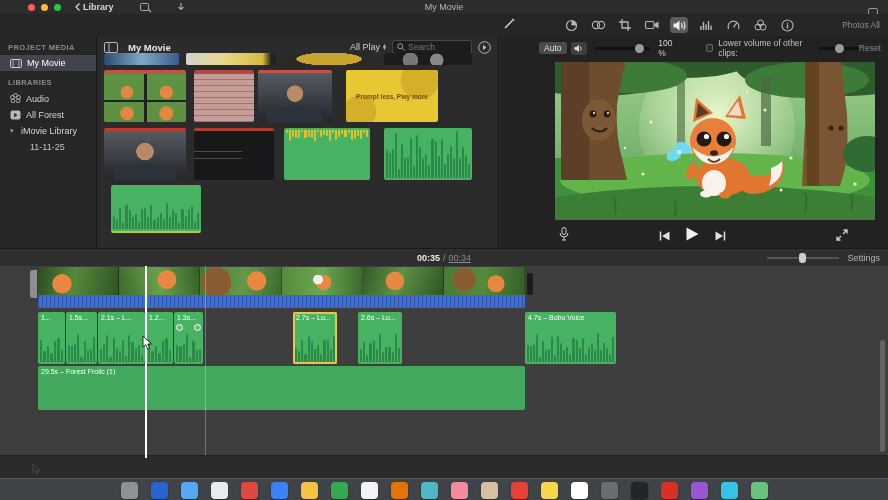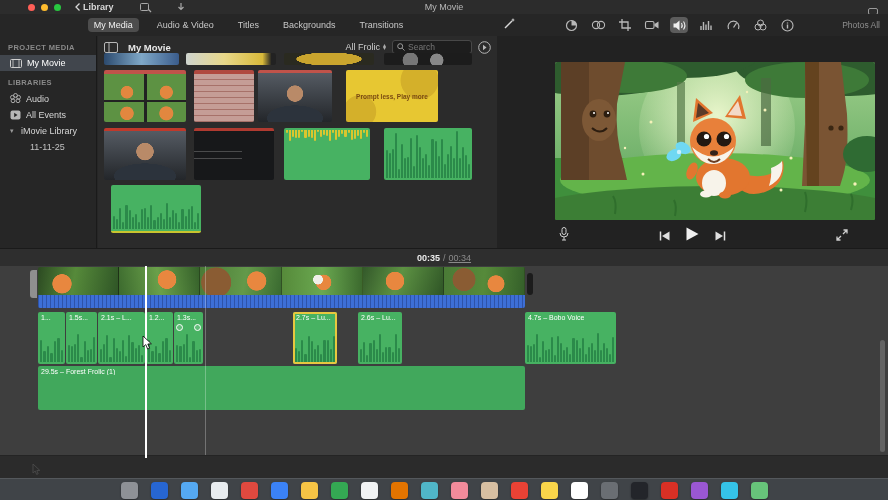--- a/index.html
+++ b/index.html
@@ -169,27 +169,20 @@
         </svg>
     </span>
     <div class="win-title">My Movie</div>
     <span class="tb-right">
       <svg width="10" height="8" viewBox="0 0 10 8">
           <rect x="0.5" y="0.5" width="9" height="6" rx="1.5" fill="none" stroke="#9a9a9a"></rect>
         </svg>
     </span>
   </div>
 
-  <div id="tabrow">
-      <div class="tab active">My Media</div>
-      <div class="tab">Audio &amp; Video</div>
-      <div class="tab">Titles</div>
-      <div class="tab">Backgrounds</div>
-      <div class="tab">Transitions</div>
-    </div>
 
   <div id="adjustbar">
     <span class="wand">
       <svg width="13" height="13" viewBox="0 0 13 13">
           <path d="M2 11 L9 4" stroke="#d8d8d8" stroke-width="1.5"></path>
           <path d="M10 1 l0.6 1.4 L12 3 l-1.4 0.6 L10 5 l-0.6 -1.4 L8 3 l1.4 -0.6 z" fill="#d8d8d8"></path>
         </svg>
     </span>
     <div class="adj-icons">
       <span class="adj-ic">
@@ -270,41 +263,41 @@
             <circle cx="2.4" cy="4.3" r="1.9"></circle>
           </g>
         </svg>
       <span>Audio</span>
     </div>
     <div class="side-item">
       <svg width="11" height="10" viewBox="0 0 11 10">
           <rect x="0.5" y="0.5" width="10" height="9" rx="2" fill="#b8b8b8"></rect>
           <path d="M4.2 2.8 L7.5 5 L4.2 7.2 Z" fill="#262626"></path>
         </svg>
-      <span>All Events</span>
+      <span>All Forest</span>
     </div>
     <div class="side-item">
       <span class="chev">▾</span>
       <span>iMovie Library</span>
     </div>
     <div class="side-item indent">
       <span>11-11-25</span>
     </div>
   </div>
 
   <div id="browser">
     <div id="browser-head">
       <svg width="14" height="11" viewBox="0 0 14 11">
           <rect x="0.5" y="0.5" width="13" height="10" rx="1.5" fill="none" stroke="#b8b8b8"></rect>
           <path d="M5 0.5 V10.5" stroke="#b8b8b8"></path>
         </svg>
       <span class="bh-title">My Movie</span>
       <span class="bh-spacer"></span>
       <span class="bh-filter">
-        <span>All Frolic</span>
+        <span>All Play</span>
         <span class="updn">
             <span>▴</span>
             <span>▾</span>
           </span>
       </span>
       <span class="searchbox">
         <svg width="8" height="8" viewBox="0 0 8 8">
             <circle cx="3.2" cy="3.2" r="2.5" fill="none" stroke="#9a9a9a"></circle>
             <path d="M5.2 5.2 L7.5 7.5" stroke="#9a9a9a"></path>
           </svg>
@@ -422,20 +415,39 @@
           <i style="height:47%"></i>
           <i style="height:74%"></i>
           <i style="height:83%"></i>
           <i style="height:25%"></i>
           <i style="height:57%"></i>
         </div>
     </div>
   </div>
 
   <div id="rightpane">
+    <div id="volrow">
+      <span class="pill" style="margin-left:42px">Auto</span>
+      <span class="spk-btn">
+        <svg width="10" height="9" viewBox="0 0 10 9">
+            <path d="M0.5 3 h2 L5 0.8 v7.4 L2.5 6 h-2 Z" fill="#d8d8d8"></path>
+            <path d="M6.5 2.5 q1.2 2 0 4" stroke="#d8d8d8" fill="none"></path>
+          </svg>
+      </span>
+      <span class="slider" style="width:62px;margin-left:8px">
+          <span class="knob" style="left:40px"></span>
+        </span>
+      <span style="margin-left:8px;color:#d0d0d0">100 %</span>
+      <span class="checkbox" style="margin-left:26px"></span>
+      <span style="margin-left:5px;color:#c2c2c2">Lower volume of other clips:</span>
+      <span class="slider" style="width:44px;margin-left:6px">
+          <span class="knob" style="left:16px"></span>
+        </span>
+      <span style="margin-left:auto;margin-right:7px;color:#8a8a8a">Reset</span>
+    </div>
 
     <div id="viewer">
       <svg width="320" height="158" viewBox="0 0 320 158">
         <defs>
           <linearGradient id="sky" x1="0" y1="0" x2="0" y2="1">
             <stop offset="0" stop-color="#9ecf8a"></stop>
               <stop offset="1" stop-color="#57a05a"></stop>
           </linearGradient>
           <radialGradient id="glow" cx="0.5" cy="0.42" r="0.6">
             <stop offset="0" stop-color="#eef8cf" stop-opacity="0.95"></stop>
@@ -539,20 +551,26 @@
             <path d="M7.5 1 H11 V4.5 M11 1 L7 5 M4.5 11 H1 V7.5 M1 11 L5 7" stroke="#cfcfcf" stroke-width="1.3" fill="none"></path>
           </svg>
       </span>
     </div>
   </div>
 
   <div id="tlhead">
     <span class="time-cur">00:35</span>
     <span class="time-sep">/</span>
     <span class="time-tot">00:34</span>
+    <span id="tl-right">
+      <span class="zoomslider">
+          <span class="knob"></span>
+        </span>
+      <span class="settings-lbl">Settings</span>
+    </span>
   </div>
 
   <div id="timeline">
     <div class="trim-handle-l"></div>
     <div id="filmstrip">
       <div class="frames">
         <div class="fr fr1"></div>
           <div class="fr fr2"></div>
           <div class="fr fr3"></div>
         <div class="fr fr4"></div>

